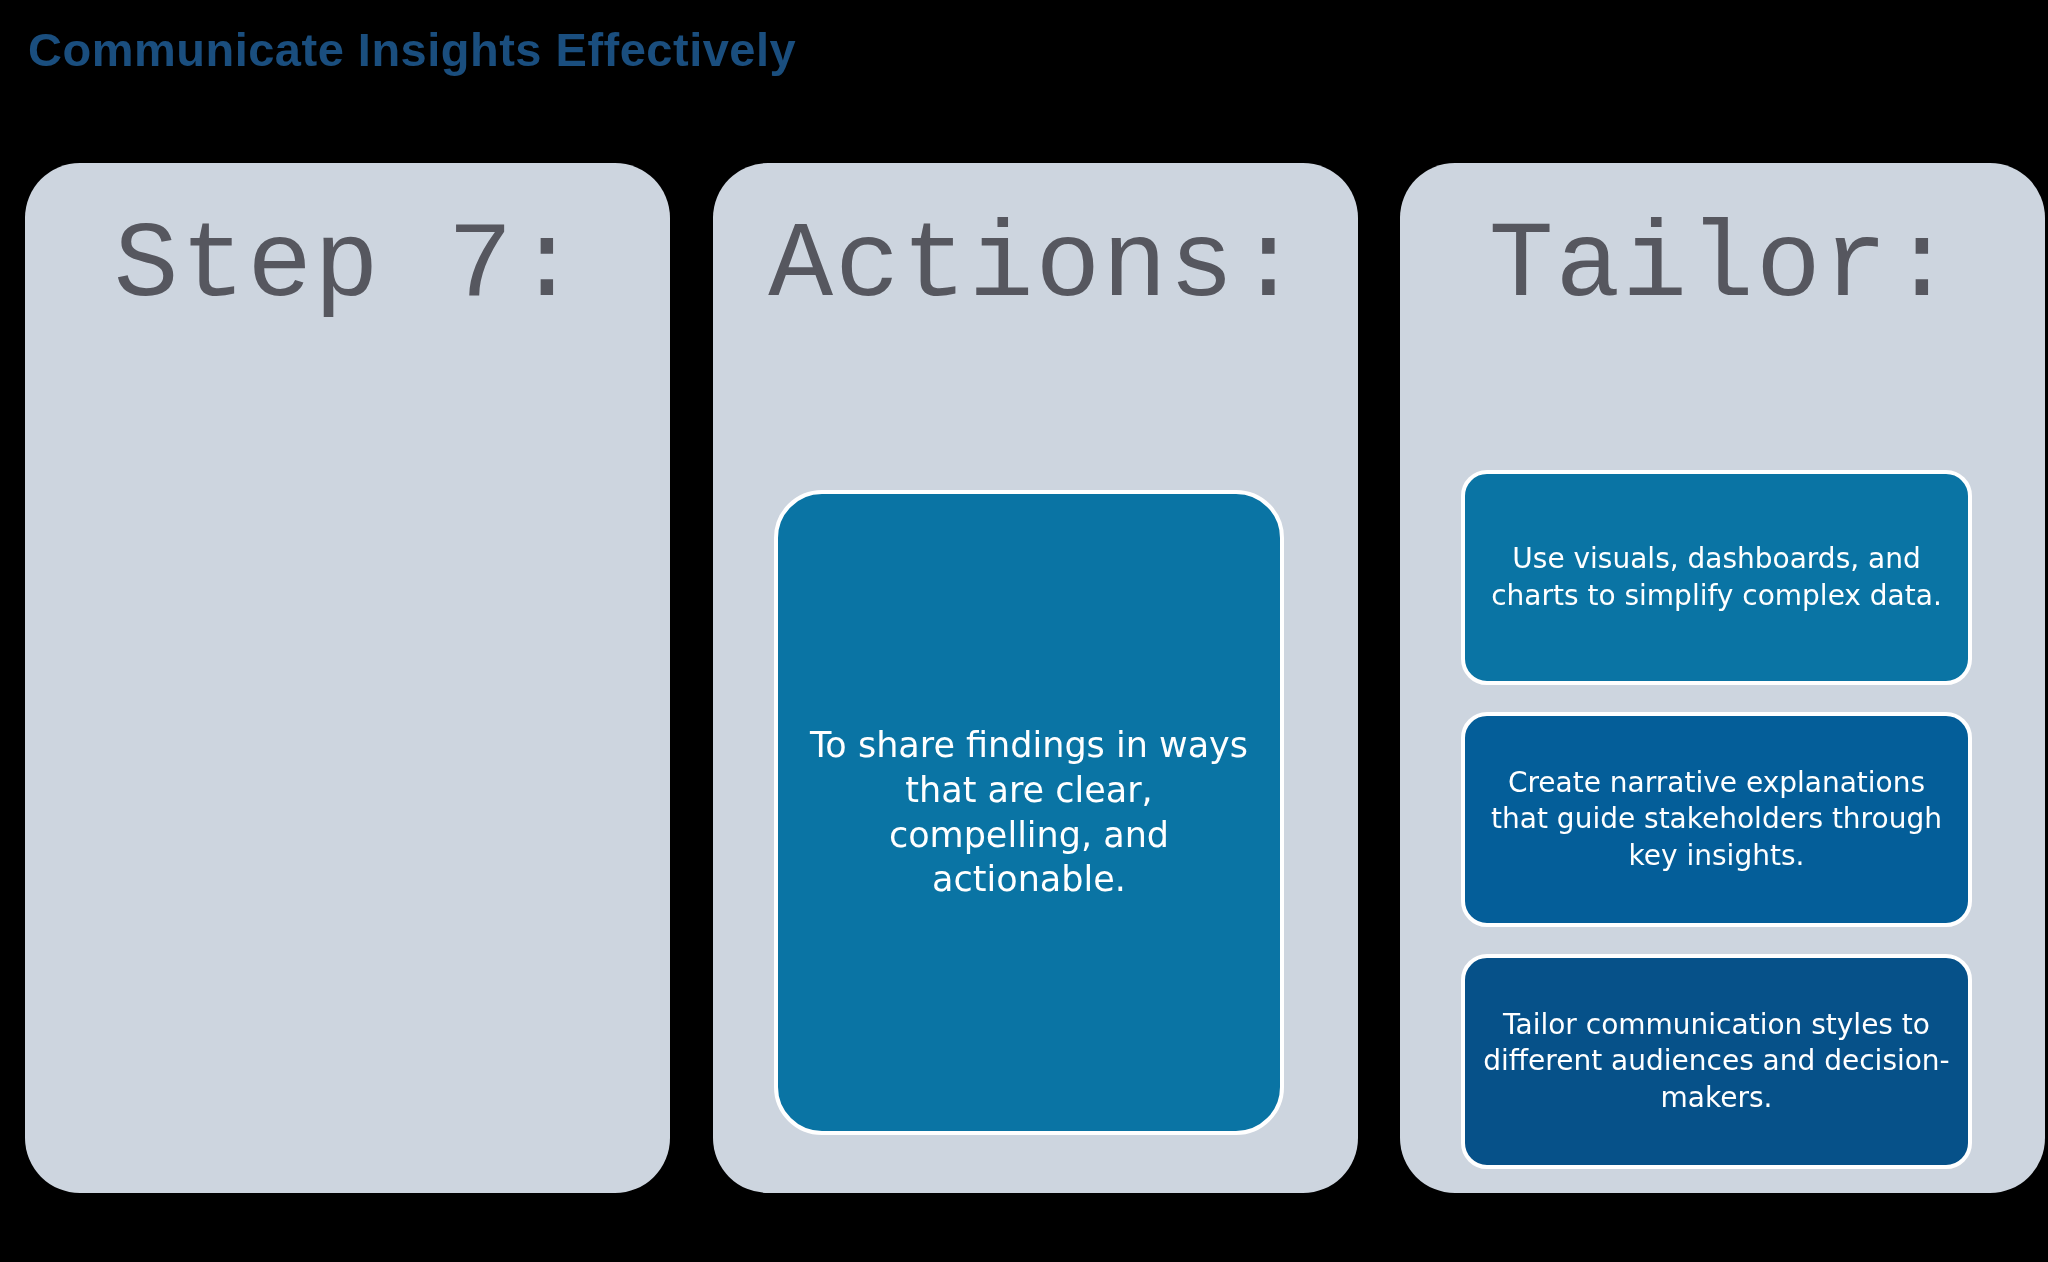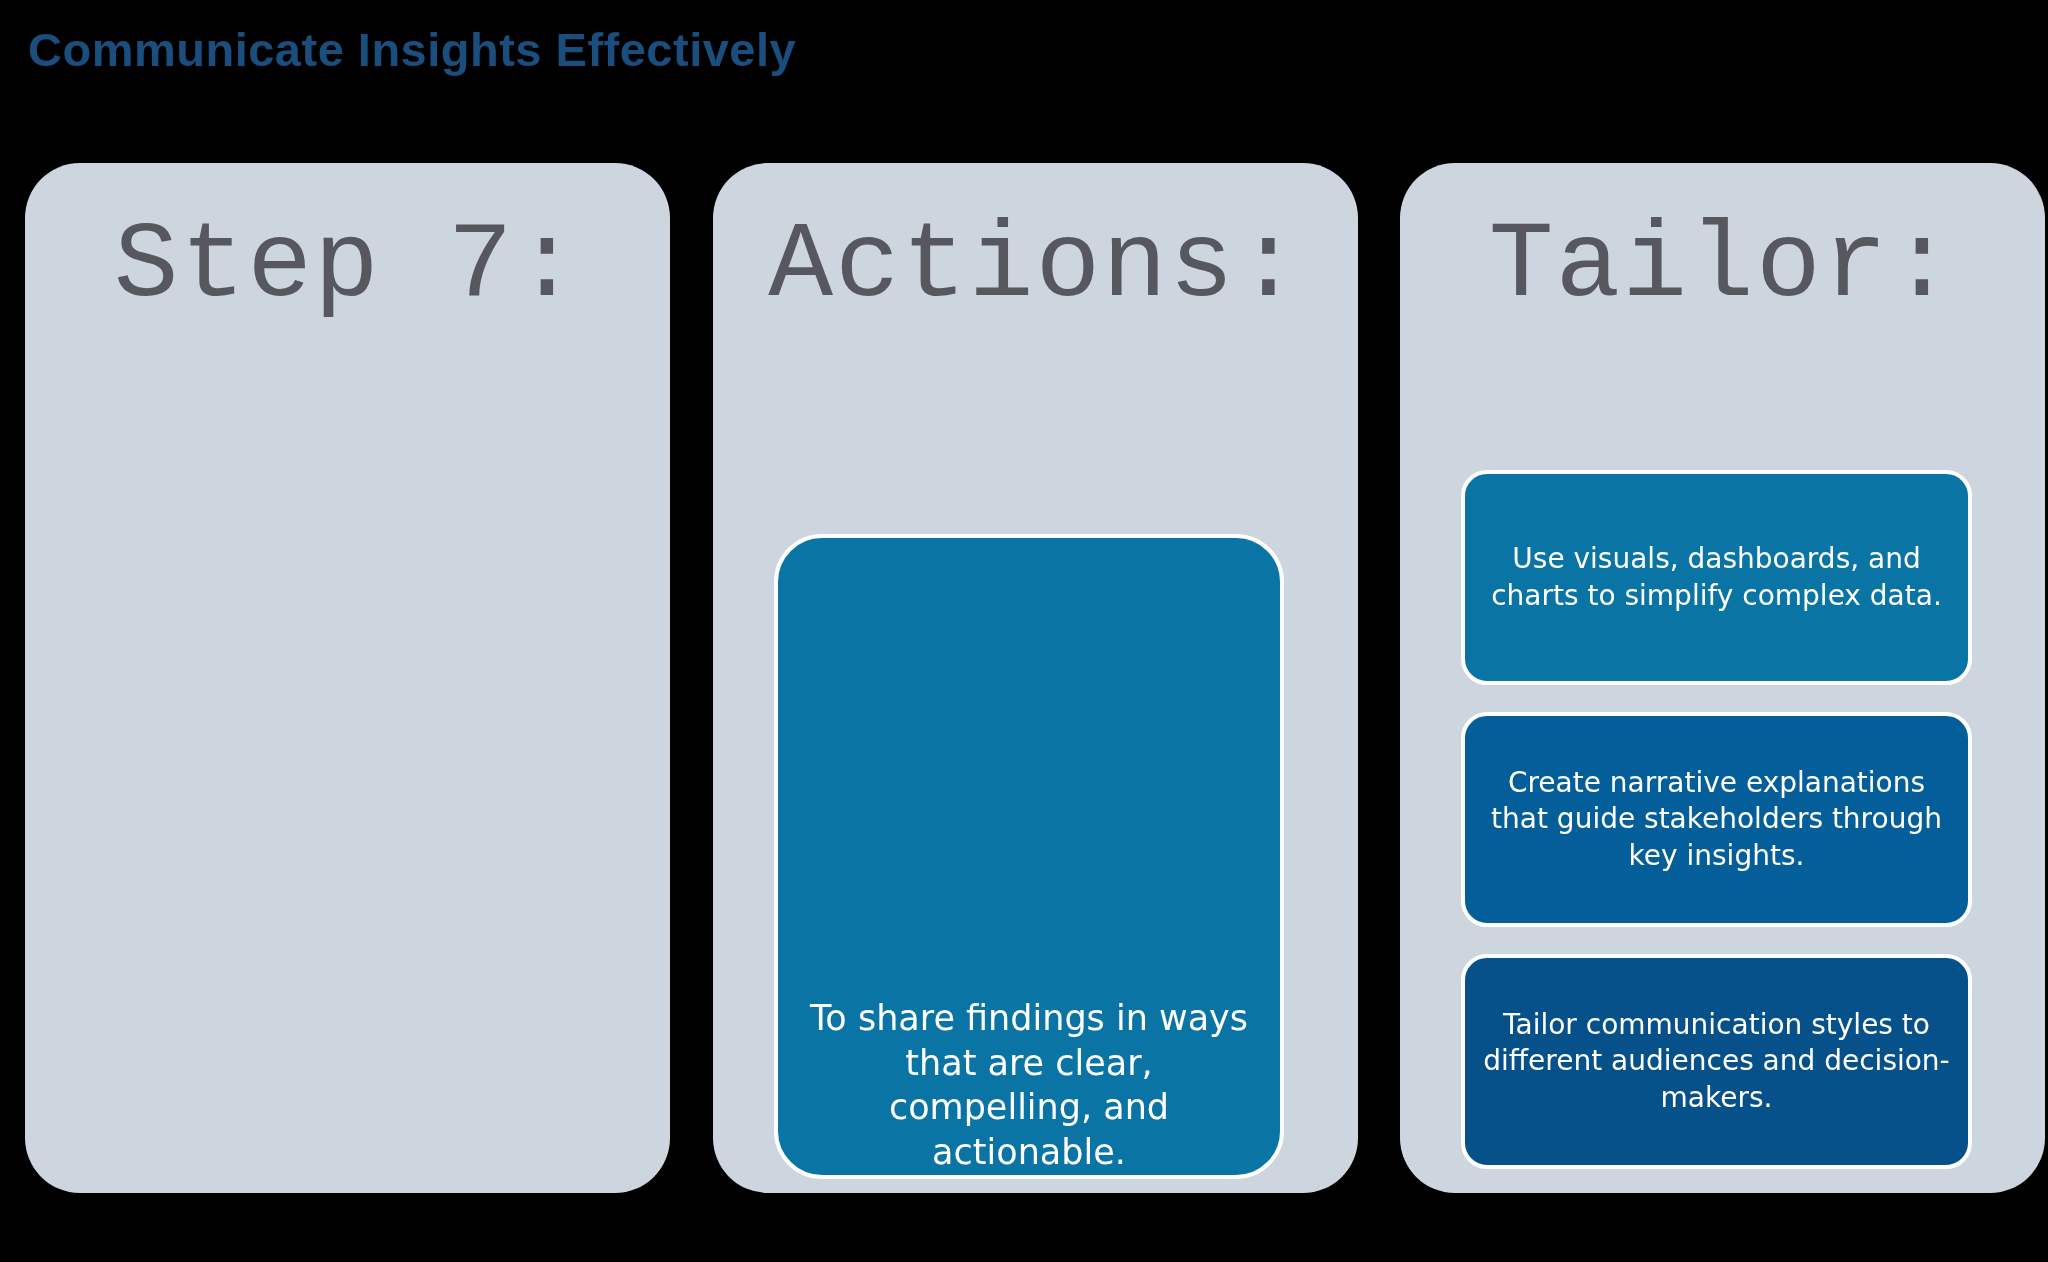--- a/index.html
+++ b/index.html
@@ -46,23 +46,22 @@
   .purpose-box {
     position: absolute;
     left: 61px;
     top: 327px;
     width: 510px;
     height: 645px;
     box-sizing: border-box;
     border: 4px solid #ffffff;
     border-radius: 48px;
     display: flex;
-    align-items: flex-end;
+    align-items: center;
     justify-content: center;
-    margin-top: 44px;
   }
   .purpose-box p {
     margin: 0;
     max-width: 455px;
     color: #ffffff;
     text-align: center;
     font-size: 35px;
     line-height: 1.28;
     font-family: "DejaVu Sans", sans-serif;
   }

